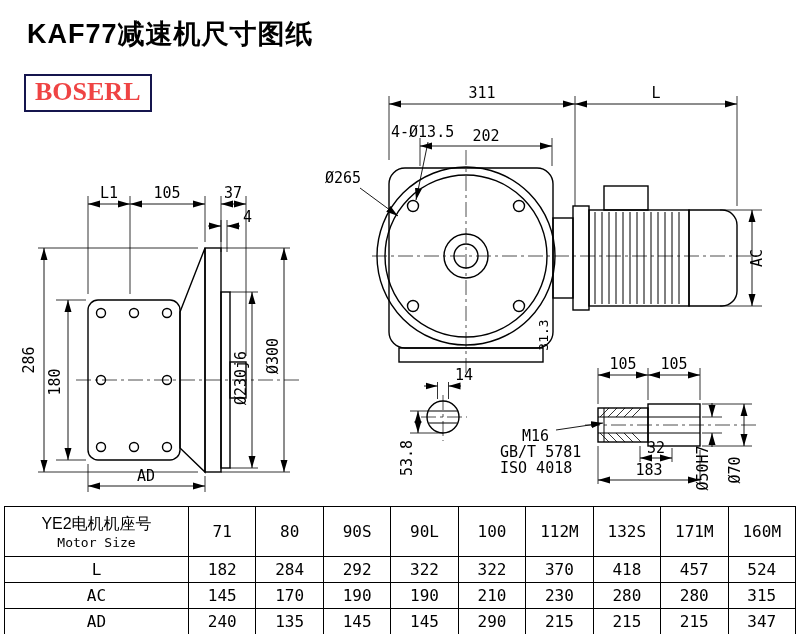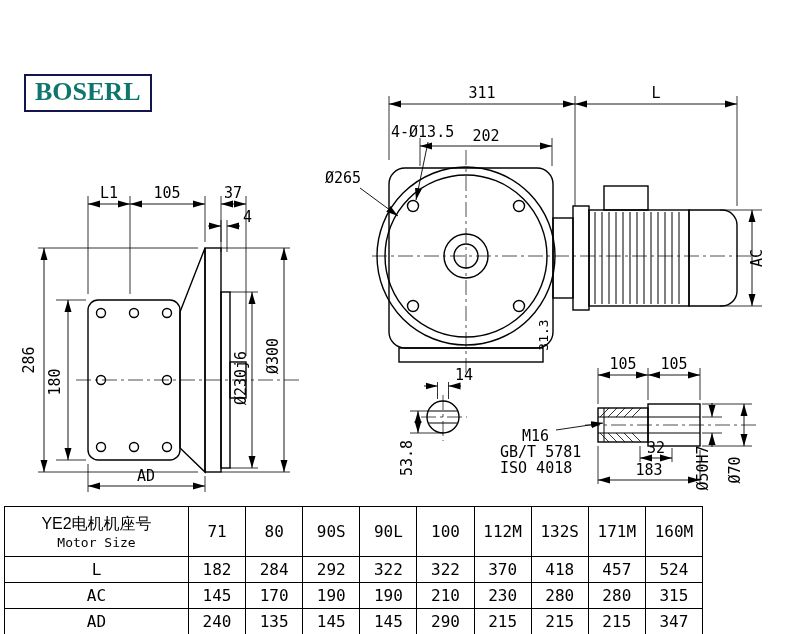--- a/index.html
+++ b/index.html
@@ -5,27 +5,27 @@
   * { margin:0; padding:0; box-sizing:border-box; }
   html,body { width:800px; height:634px; background:#fff; overflow:hidden;
               font-family:"Liberation Sans", sans-serif; color:#000; }
   .page { position:relative; width:800px; height:634px; background:#fff; }
 
   .title { position:absolute; left:27px; top:16px; font-size:27px; font-weight:bold;
            letter-spacing:1px; white-space:nowrap; }
 
   .logo { position:absolute; left:24px; top:74px; border:2px solid #15154e;
           padding:1px 9px 3px 9px; font-family:"Liberation Serif", serif;
-          font-size:26px; font-weight:bold; color:#0f766e; background:#fff; }
+          font-size:26px; font-weight:bold; color:#ef4444; background:#fff; }
 
   svg.drawing { position:absolute; left:0; top:0; }
   svg text { font-family:"DejaVu Sans Mono", monospace; font-size:15px; fill:#000; }
   svg text.small { font-size:13px; }
 
-  table.dims { position:absolute; left:4px; top:506px; width:699px;
+  table.dims { position:absolute; left:4px; top:506px; width:792px;
                border-collapse:collapse; table-layout:fixed; text-align:center;
                font-family:"DejaVu Sans Mono", monospace; font-size:16px; }
   table.dims th, table.dims td { border:1px solid #000; font-weight:normal; padding:0; vertical-align:middle; }
   table.dims tr.head { height:50px; }
   table.dims tr.data { height:26px; }
   .cn { font-family:"Liberation Sans", sans-serif; font-size:16px; line-height:1.35; }
   .en { font-size:13px; line-height:1.2; }
 </style>
 </head>
 <body>
@@ -161,20 +161,21 @@
 
       <text x="623" y="369" text-anchor="middle">105</text>
       <text x="674" y="369" text-anchor="middle">105</text>
       <text x="656" y="453" text-anchor="middle">32</text>
       <text x="649" y="475" text-anchor="middle">183</text>
       <text x="708" y="468" text-anchor="middle" transform="rotate(-90 708 468)">Ø50H7</text>
       <text x="740" y="470" text-anchor="middle" transform="rotate(-90 740 470)">Ø70</text>
     </g>
   </svg>
 
+  <div class="title">KAF77减速机尺寸图纸</div>
   <div class="logo">BOSERL</div>
 
   <table class="dims">
     <colgroup>
       <col style="width:184px">
       <col>
         <col>
         <col>
         <col>
         <col>

